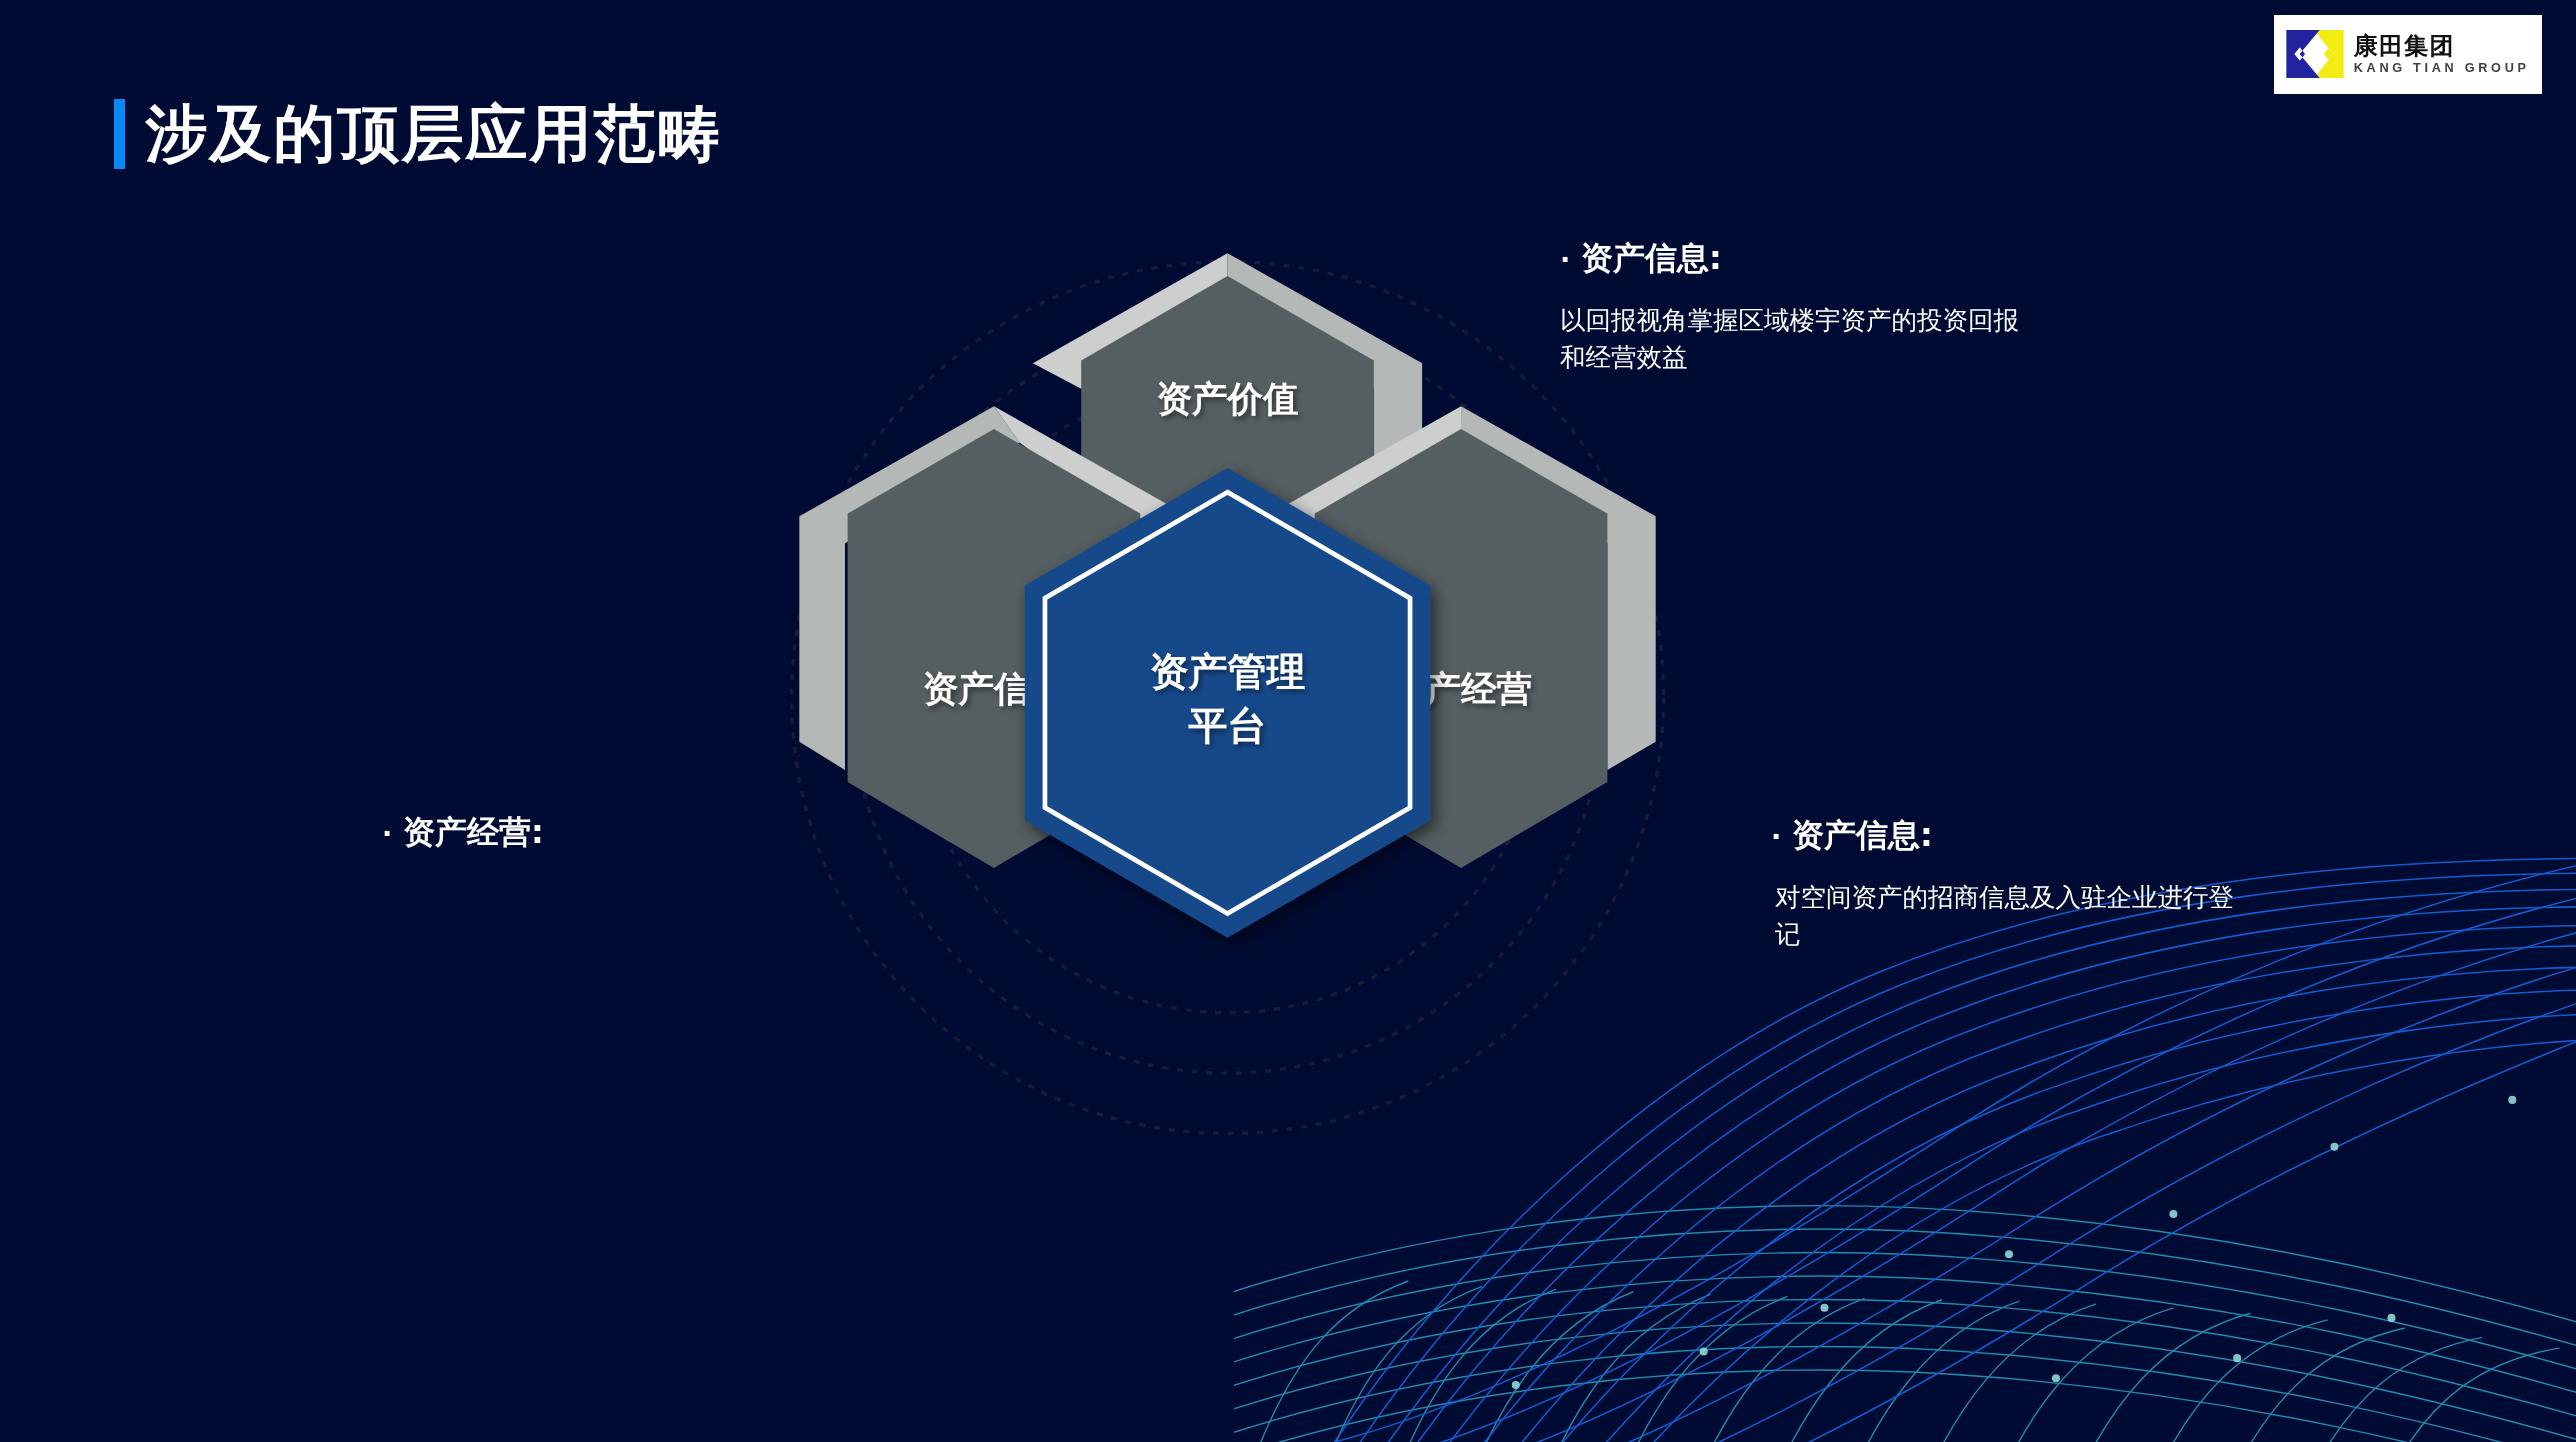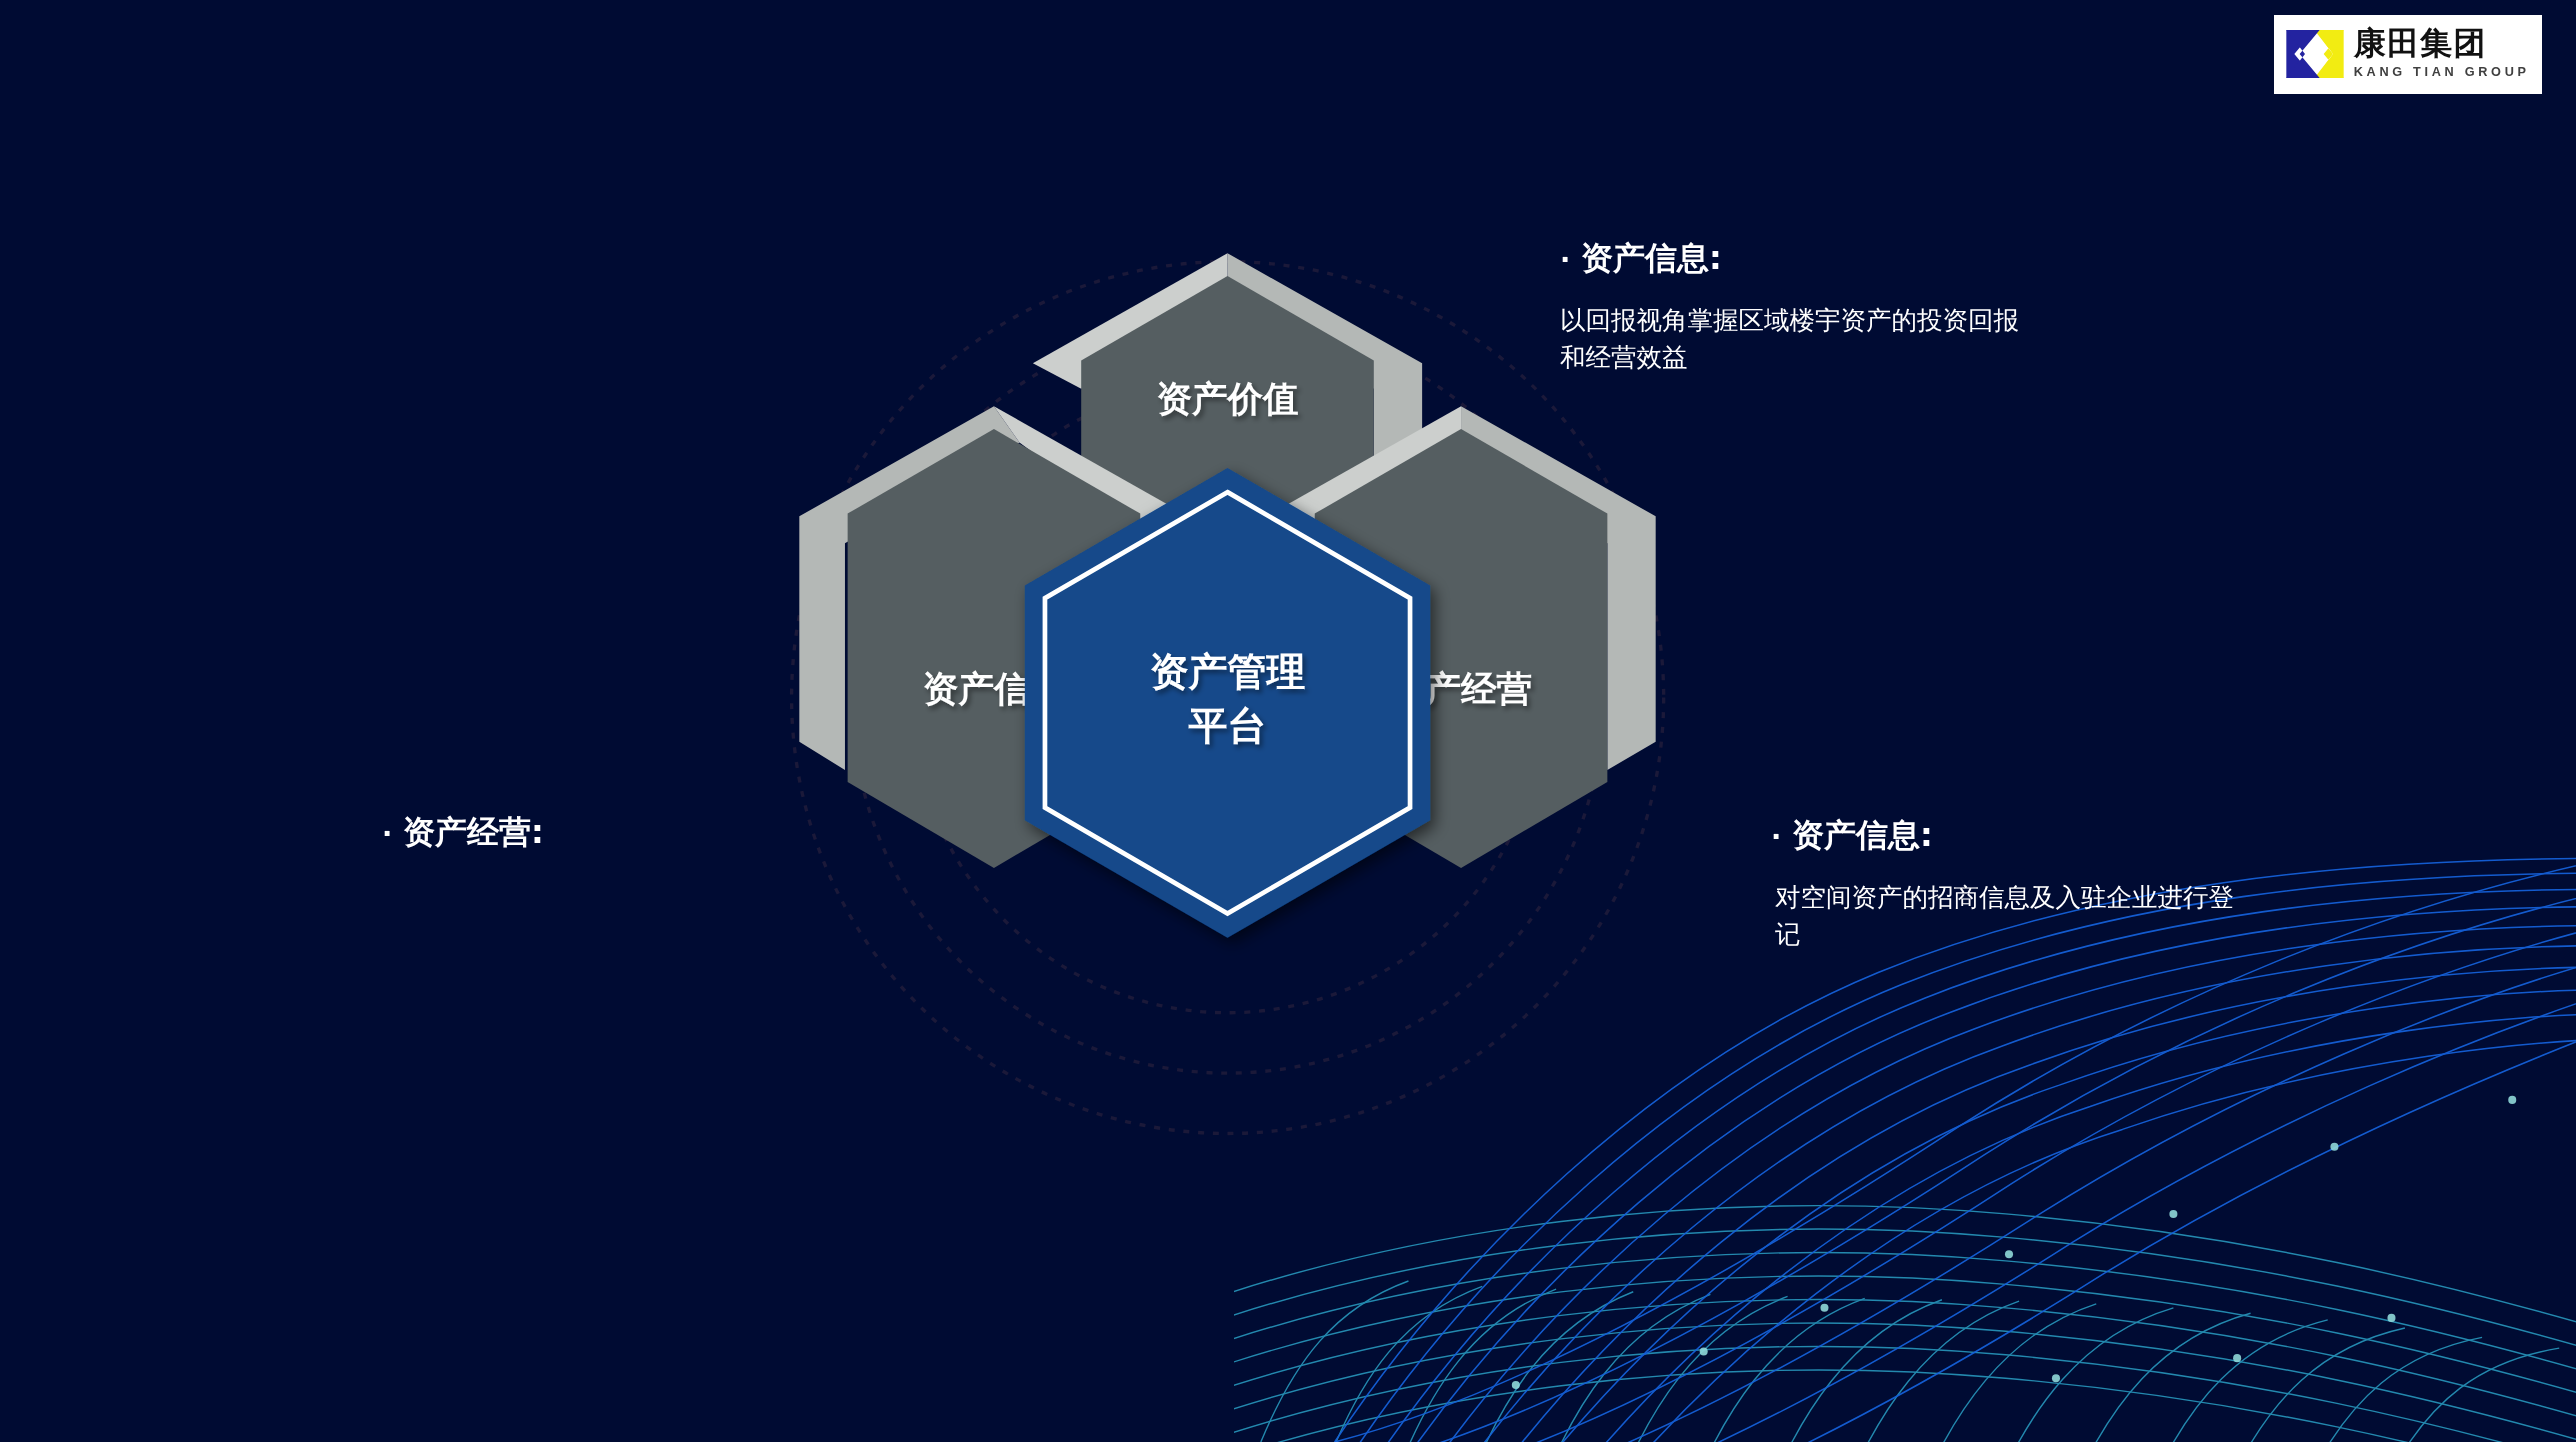--- a/index.html
+++ b/index.html
@@ -19,22 +19,22 @@
   
   .logo{
     position:absolute;top:14.8px;right:34px;
     width:268px;height:79px;background:#ffffff;
     display:flex;align-items:center;justify-content:center;
   }
   .logo-inner{display:flex;align-items:center;gap:9.4px;padding:0 6.7px;}
   .logo-mark{width:58px;height:48px;flex:none;}
   .logo-text{display:flex;flex-direction:column;line-height:1;}
   .logo-cn{
-    font-size:32px;font-weight:bold;color:#111;letter-spacing:1.3px;
-    font-family:Liberation Mono, monospace;
+    font-size:24px;font-weight:bold;color:#111;letter-spacing:1.3px;
+    font-family:Liberation Sans, sans-serif;
   }
   .logo-en{
     font-size:12.7px;font-weight:bold;color:#404040;letter-spacing:3.7px;
     margin-top:3.4px;
   }
 
   
   .title-row{position:absolute;left:114px;top:99px;display:flex;align-items:center;gap:20px;}
   .title-bar{width:11.4px;height:70px;background:#0a88f5;flex:none;}
   .title-text{
@@ -170,20 +170,24 @@
         <polygon points="42,0 86,0 56,36 86,72 42,72 70,36" fill="#f2ec12"></polygon>
         <polygon points="0,0 50,0 20,36 50,72 0,72 28,36" fill="#2323a0"></polygon>
       </svg>
       <span class="logo-text">
         <span class="logo-cn">康田集团</span>
         <span class="logo-en">KANG TIAN GROUP</span>
       </span>
     </div>
   </div>
 
+  <div class="title-row">
+    <span class="title-bar" style="background: rgb(10, 136, 245);"></span>
+    <span class="title-text">涉及的顶层应用范畴</span>
+  </div>
 
   <div class="diagram">
     <svg viewBox="0 0 1420 1420">
       <defs>
         <filter id="softShadow" x="-40%" y="-40%" width="190%" height="190%">
           <feDropShadow dx="7" dy="9" stdDeviation="11" flood-color="#000000" flood-opacity="0.55"></feDropShadow>
         </filter>
         <filter id="txtShadow" x="-40%" y="-40%" width="190%" height="190%">
           <feDropShadow dx="4" dy="5" stdDeviation="4" flood-color="#000000" flood-opacity="0.45"></feDropShadow>
         </filter>

